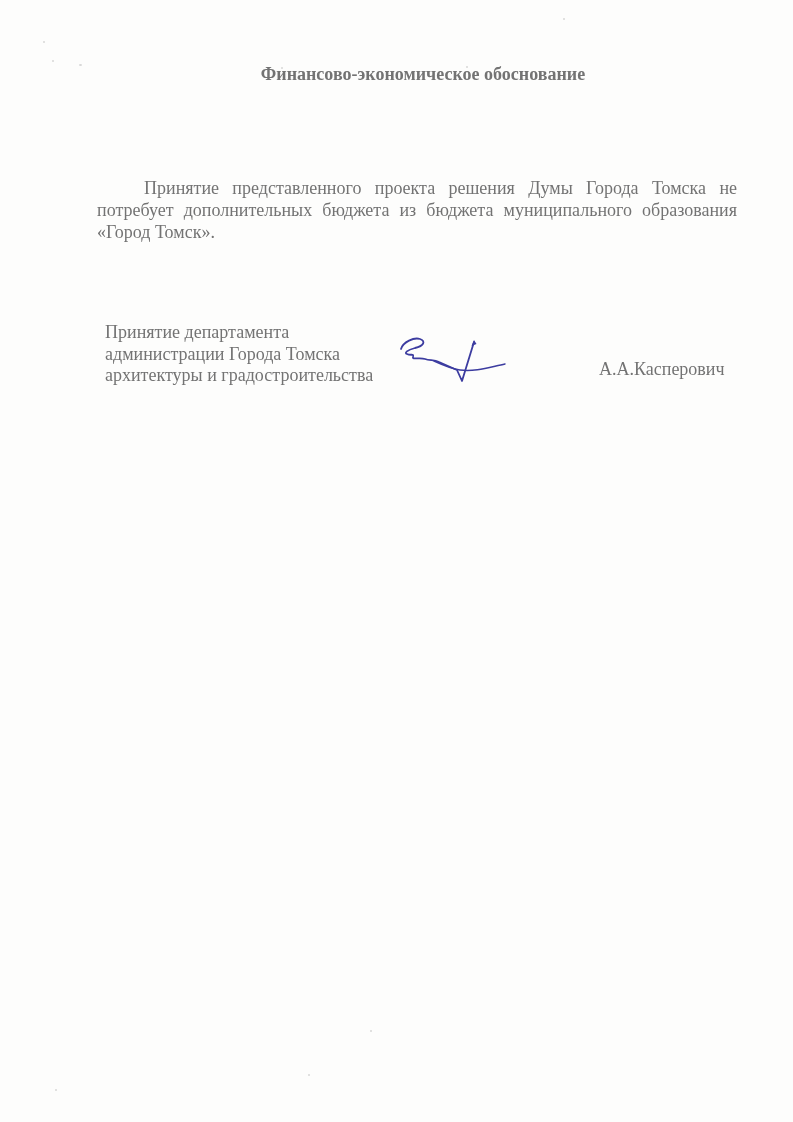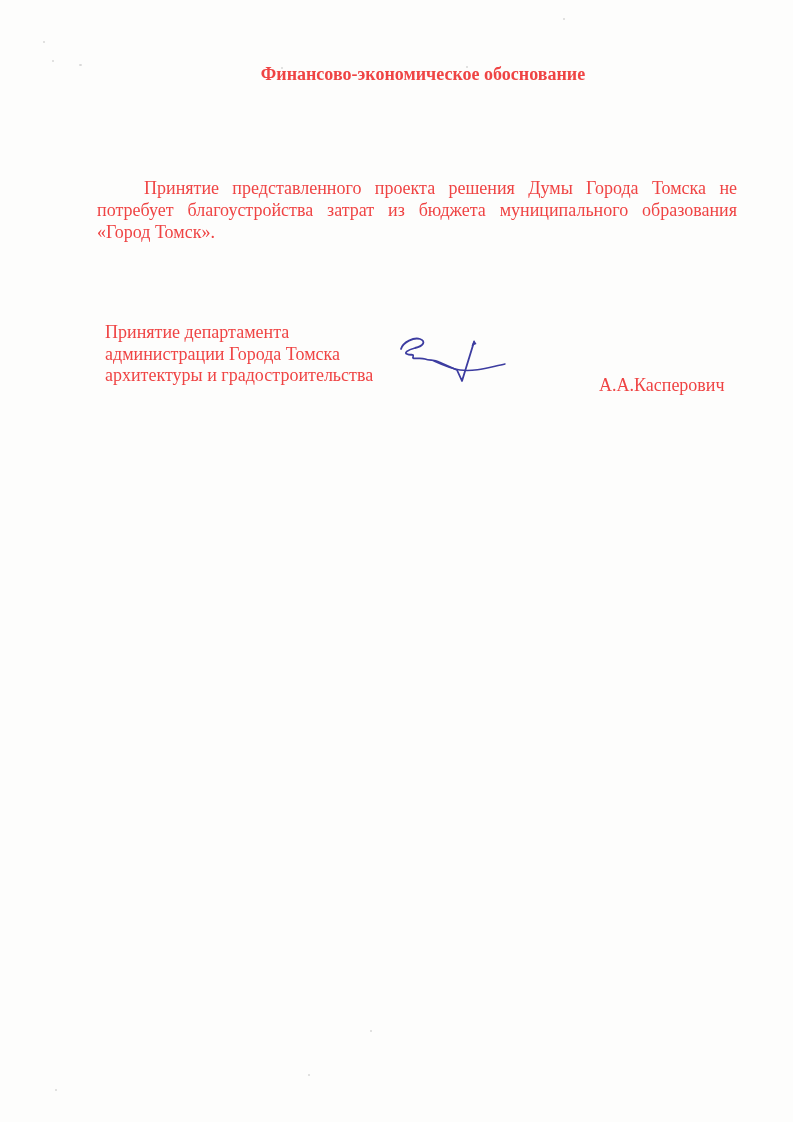--- a/index.html
+++ b/index.html
@@ -4,21 +4,21 @@
 <style>
   * { box-sizing: border-box; }
   html, body { margin: 0; padding: 0; background: #ffffff; }
   .page {
     position: relative;
     width: 793px;
     height: 1122px;
     background: #fdfdfc;
     overflow: hidden;
     font-family: "Liberation Serif", "DejaVu Serif", serif;
-    color: #ef4444;
+    color: #737373;
     font-size: 18px;
     line-height: 22px;
   }
   .head-block {
     position: absolute;
     left: 108px;
     top: 63px;
     width: 630px;
     font-weight: bold;
   }
@@ -40,21 +40,21 @@
   .sig-position {
     position: absolute;
     left: 105px;
     top: 322px;
     width: 310px;
     line-height: 21.5px;
   }
   .sig-name {
     position: absolute;
     left: 599px;
-    top: 374px;
+    top: 358px;
     white-space: nowrap;
   }
   .sig-ink {
     position: absolute;
     left: 390px;
     top: 328px;
     width: 120px;
     height: 64px;
   }
   .speck {
@@ -68,21 +68,21 @@
 </style>
 </head>
 <body>
 
 <div class="page">
 
   <div class="head-block">
     <div class="doc-title">Финансово-экономическое обоснование</div>
   </div>
 
-  <p class="body-par">Принятие представленного проекта решения Думы Города Томска не потребует благоустройства затрат из бюджета муниципального образования «Город Томск».</p>
+  <p class="body-par">Принятие представленного проекта решения Думы Города Томска не потребует дополнительных бюджета из бюджета муниципального образования «Город Томск».</p>
 
   <div class="sig-position">
     <div>Принятие департамента</div>
     <div>администрации Города Томска</div>
     <div>архитектуры и градостроительства</div>
   </div>
 
   <svg class="sig-ink" viewBox="0 0 120 64" fill="none" xmlns="http://www.w3.org/2000/svg">
     <path d="M 11,21 C 13,14 24,9 30,11 C 36,13 34,18 25,20 C 17,22 14,25 17,26 C 21,28 24,25 23,29 C 22,32 30,29 35,31 C 40,33 44,31 49,34 L 67,42 L 72,53 L 84,14" stroke-width="1.8" stroke-linecap="round" stroke-linejoin="round" stroke="#3c3ca0"></path>
     <path d="M 44,33 C 55,38 63,41 70,42 C 85,44 100,39 115,36" stroke-width="1.5" stroke-linecap="round" stroke="#3c3ca0"></path>

